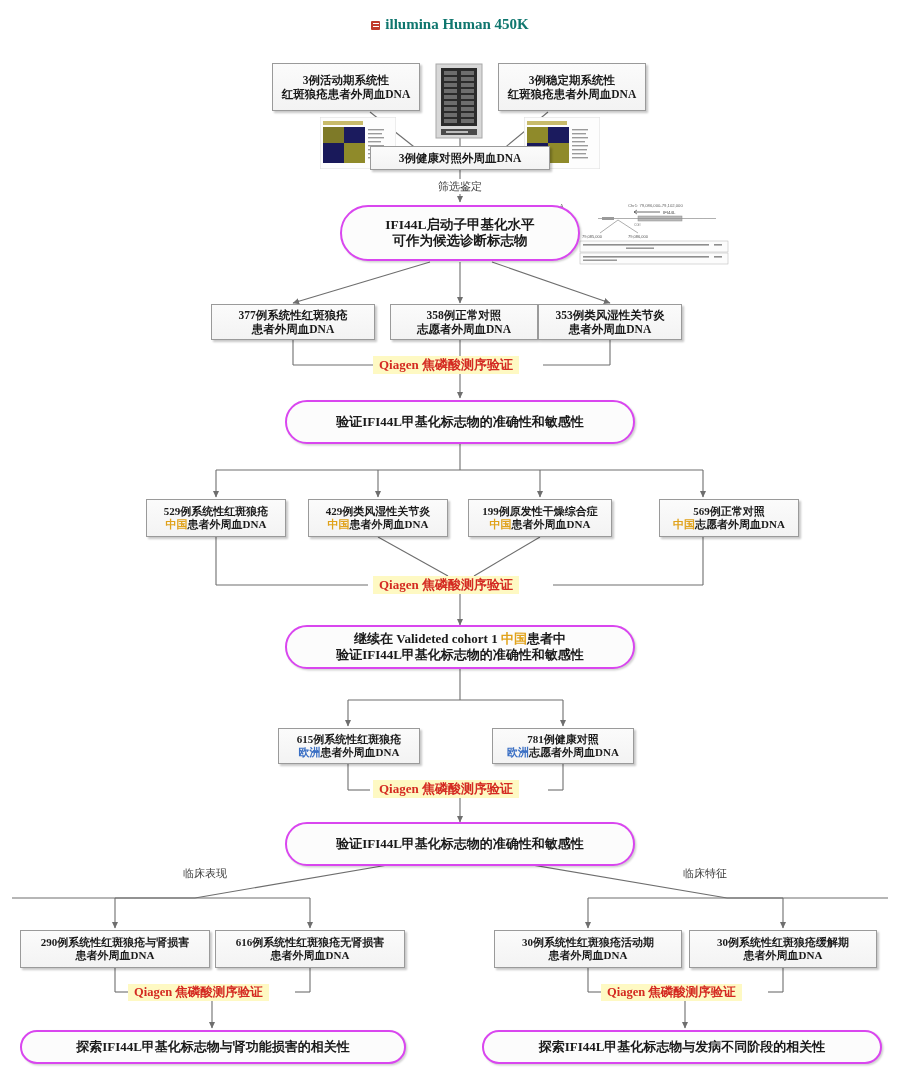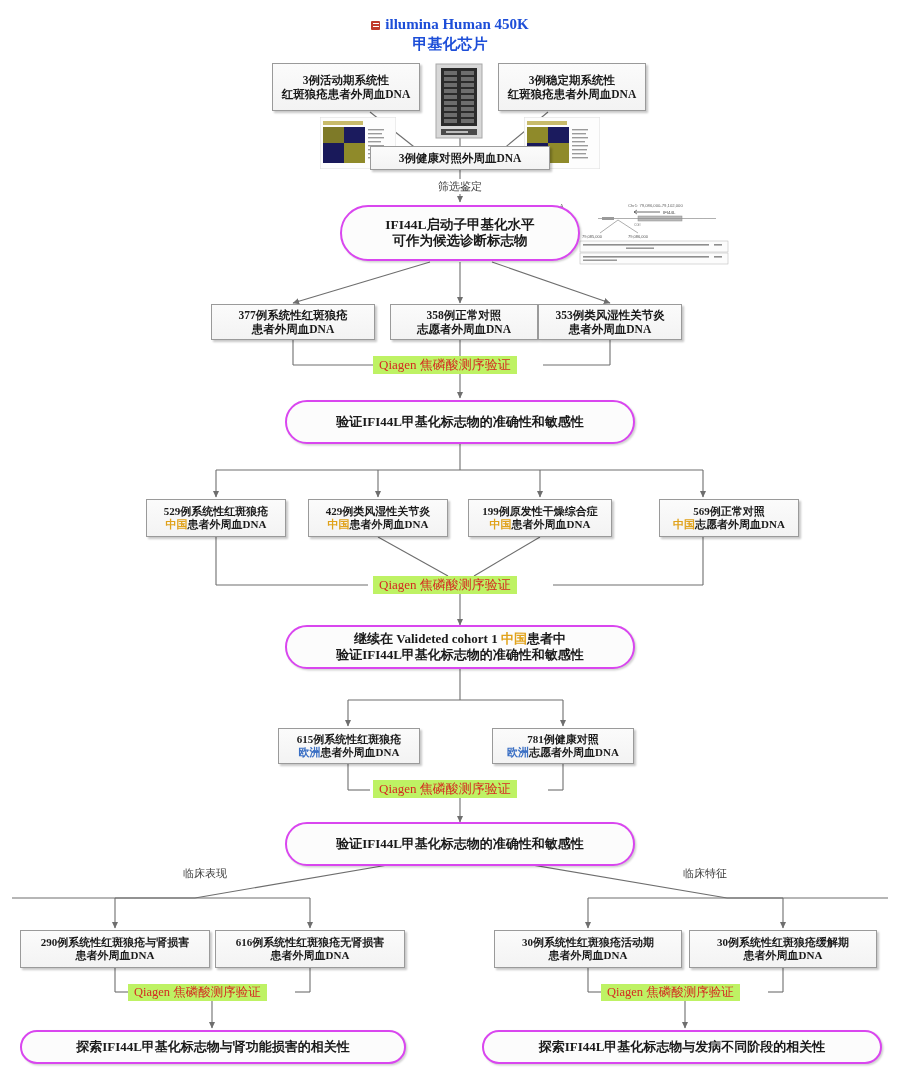--- a/index.html
+++ b/index.html
@@ -26,26 +26,26 @@
   .oval{
     border:2px solid #d946ef;
     border-radius:999px;
     background:#fcfcfc;
     box-shadow:1.5px 1.5px 2px rgba(0,0,0,0.18);
     font-weight:bold;
     padding:14px 14px;
   }
 
   .title{
-    position:absolute;text-align:center;color:#1d4ed8;font-weight:bold;
+    position:absolute;text-align:center;color:#0f766e;font-weight:bold;
     font-family:"Liberation Serif","DejaVu Serif",serif;
   }
   .qiagen{
-    position:absolute;color:#d42a21;font-weight:normal;text-align:center;
-    background:#bef264;padding:0 6px;white-space:nowrap;
+    position:absolute;color:#d42a21;font-weight:bold;text-align:center;
+    background:#fef9c3;padding:0 6px;white-space:nowrap;
   }
   .plainlabel{
     position:absolute;color:#3b3b3b;text-align:center;white-space:nowrap;
     font-weight:normal;
   }
   .cn{color:#e0a21a;}
   .eu{color:#3a6fc4;}
 
   
   .illu-mark{
@@ -143,21 +143,20 @@
     <line x1="783" y1="968" x2="783" y2="992"></line>
     <line x1="783" y1="992" x2="768" y2="992"></line>
     <line x1="685" y1="1001" x2="685" y2="1028" marker-end="url(#arr)"></line>
   </g>
 </svg>
 
 <div class="title" style="left:290px;top:16px;width:320px;font-size:15px;">
   <div style="white-space:nowrap;">
     <span class="illu-mark"></span><span>illumina Human 450K</span>
   </div>
-  <div style="margin-top:2px;font-size:15px;">甲基化芯片</div>
 </div>
 
 <svg class="machine" style="left:432px;top:62px;" width="56" height="78" xmlns="http://www.w3.org/2000/svg">
   <rect x="4" y="2" width="46" height="74" fill="#d8d8d8" stroke="#a8a8a8"></rect>
   <rect x="9" y="6" width="36" height="58" fill="#2b2b2b"></rect>
   <g fill="#6d6d6d">
     <rect x="12" y="9" width="13" height="4"></rect>
       <rect x="29" y="9" width="13" height="4"></rect>
     <rect x="12" y="15" width="13" height="4"></rect>
       <rect x="29" y="15" width="13" height="4"></rect>

